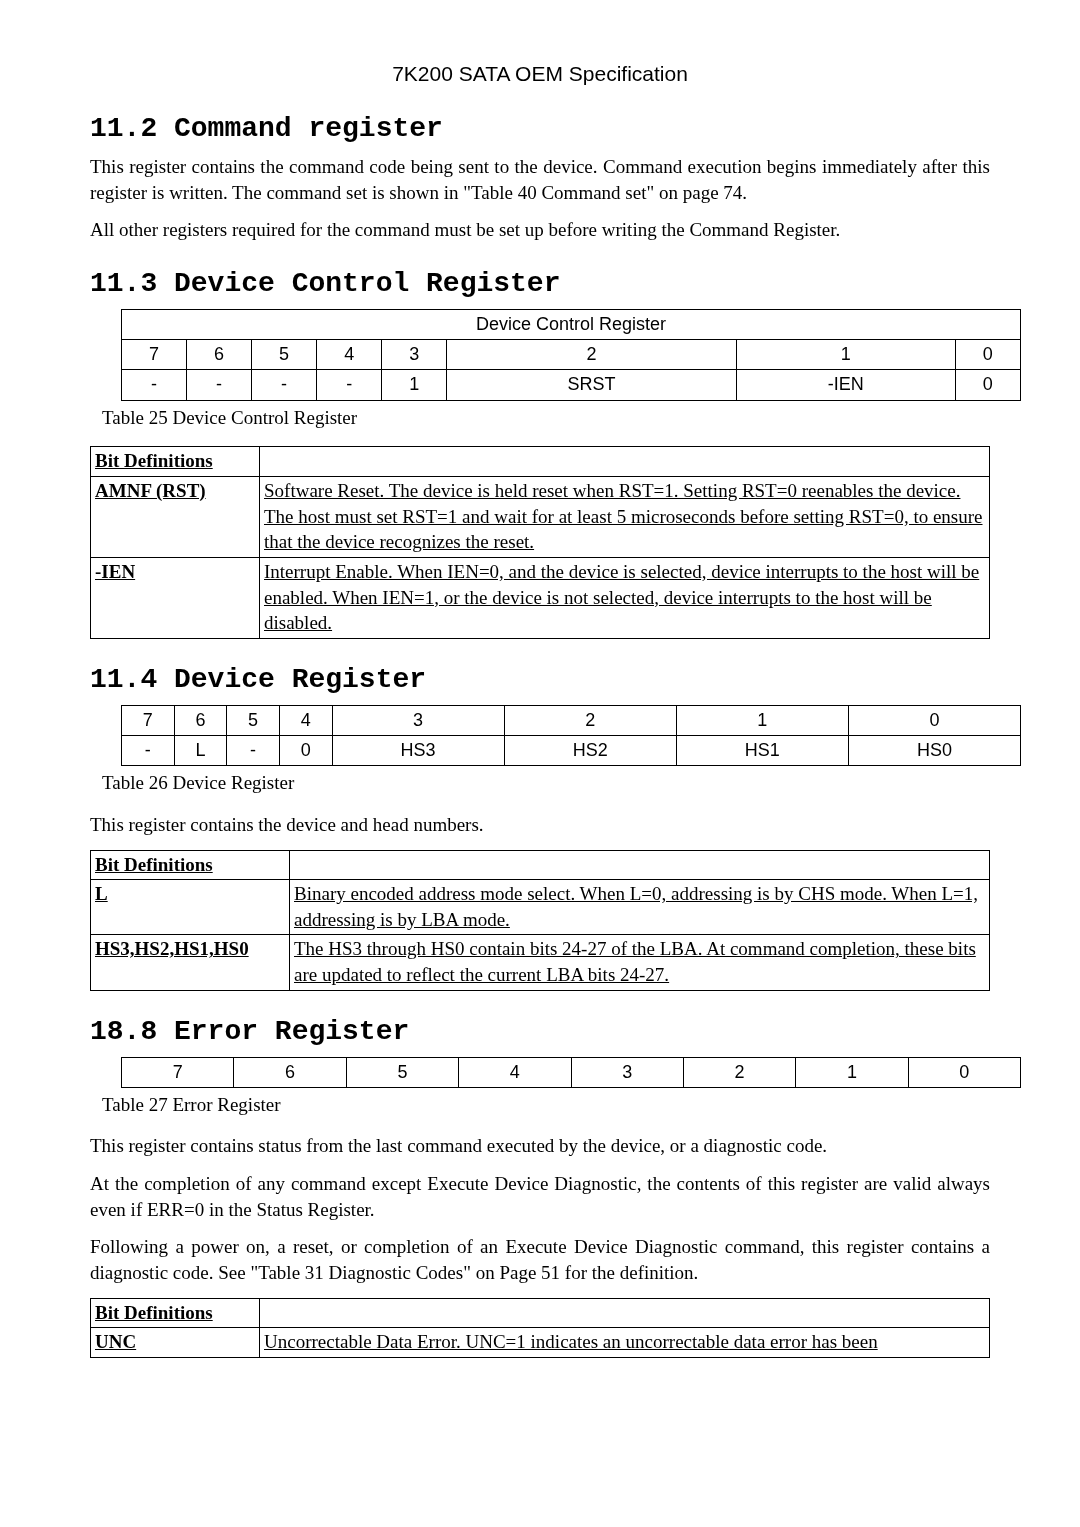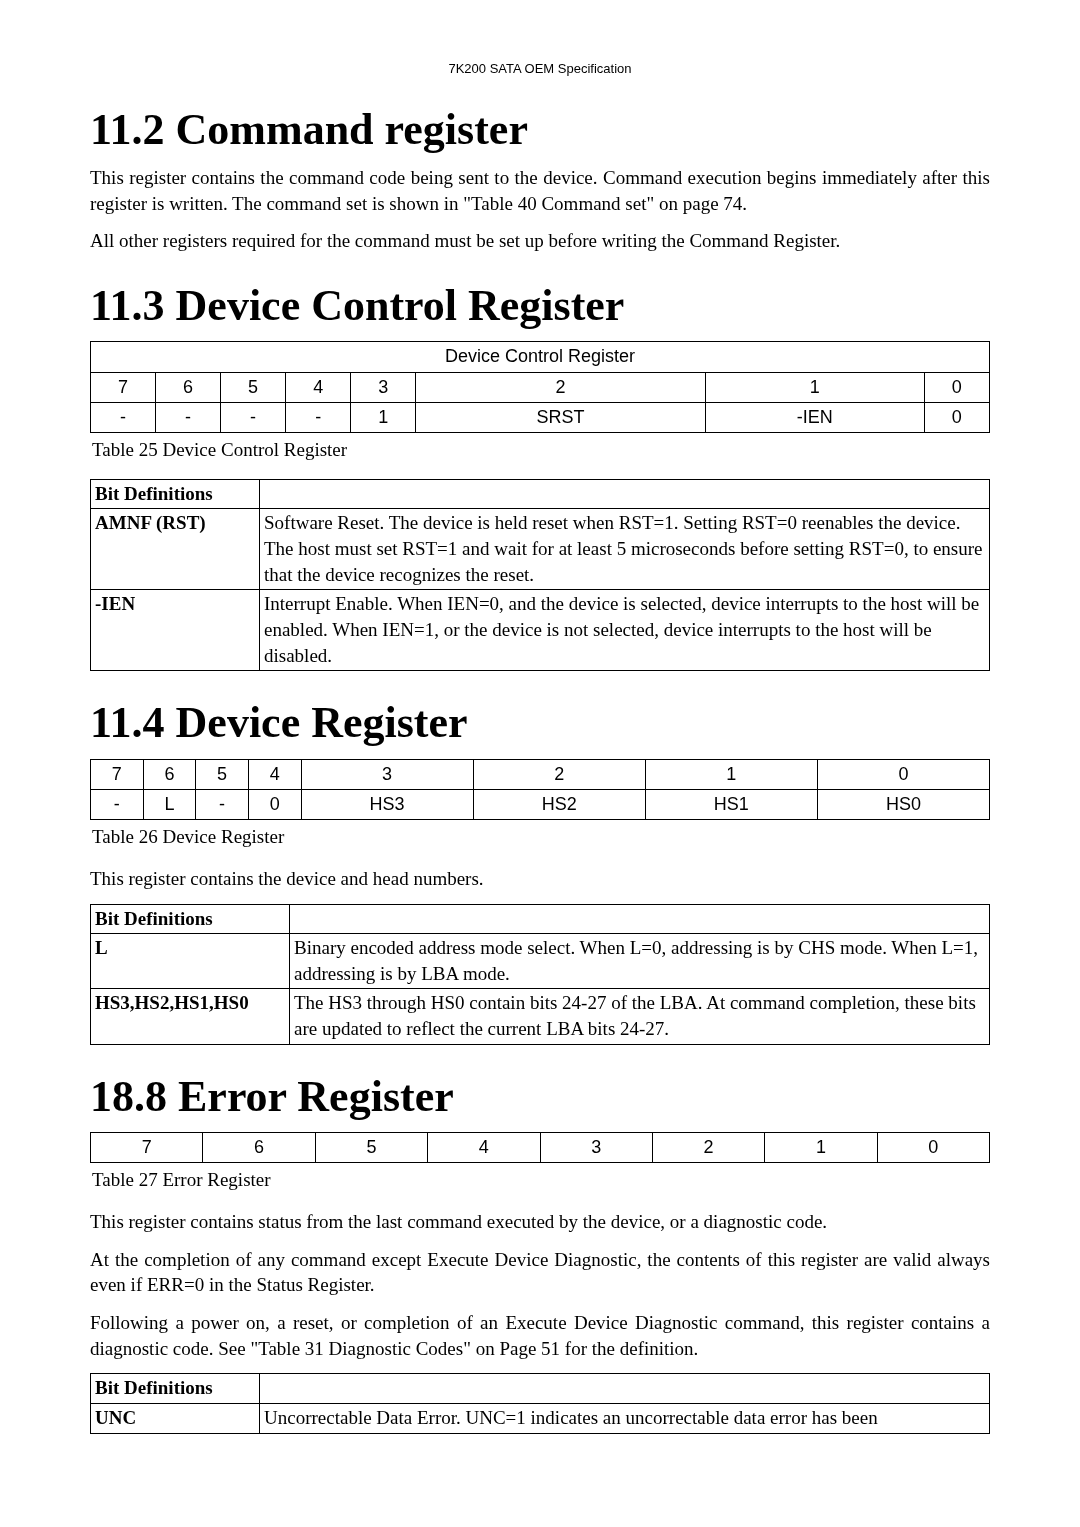--- a/index.html
+++ b/index.html
@@ -9,66 +9,68 @@
     margin: 0;
     padding: 60px 90px 40px 90px;
     width: 1080px;
     box-sizing: border-box;
     font-size: 19px;
     line-height: 1.35;
   }
   .doc-header {
     text-align: center;
     font-family: Arial, Helvetica, sans-serif;
-    font-size: 13px;
+    font-size: 21px;
     margin-bottom: 20px;
   }
   h2.section-head {
-    font-family: Liberation Serif, serif;
-    font-size: 44px;
+    font-family: Liberation Mono, monospace;
+    font-size: 28px;
     font-weight: bold;
     margin: 22px 0 6px 0;
   }
   .body-text {
     text-align: justify;
     margin: 6px 0 12px 0;
     font-family: 'Century Schoolbook', Georgia, serif;
   }
   table.register {
     border-collapse: collapse;
     width: 100%;
     margin-top: 6px;
     font-family: Arial, Helvetica, sans-serif;
     font-size: 18px;
+    margin-left: 31px;
   }
   table.register th, table.register td {
     border: 1px solid #000;
     text-align: center;
     padding: 2px 0 3px 0;
     font-weight: normal;
   }
   table.register .title-row td {
     text-align: center;
   }
   .table-caption {
     font-family: 'Times New Roman', serif;
     font-size: 19px;
-    margin: 4px 0 16px 2px;
+    margin: 4px 0 16px 12px;
   }
   table.bitdef {
     border-collapse: collapse;
     width: 100%;
     font-family: 'Times New Roman', serif;
     font-size: 19px;
   }
   table.bitdef td {
     border: 1px solid #000;
     padding: 1px 4px 2px 4px;
     vertical-align: top;
     text-align: left;
+    text-decoration: underline;
   }
   table.bitdef td.label {
     width: 160px;
     font-weight: bold;
   }
 </style>
 </head>
 <body>
 
 <div class="doc-header">7K200 SATA OEM Specification</div>

